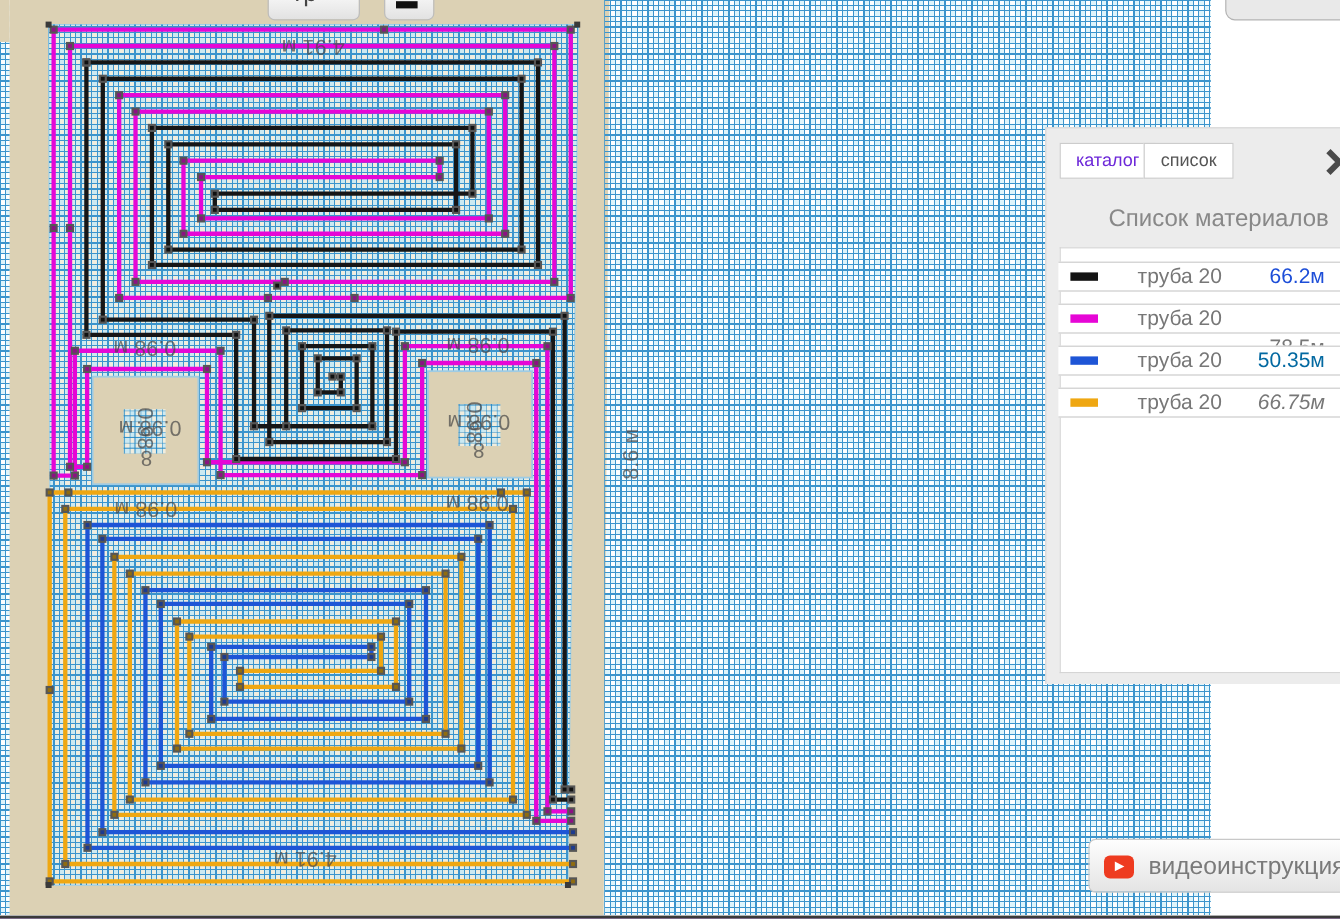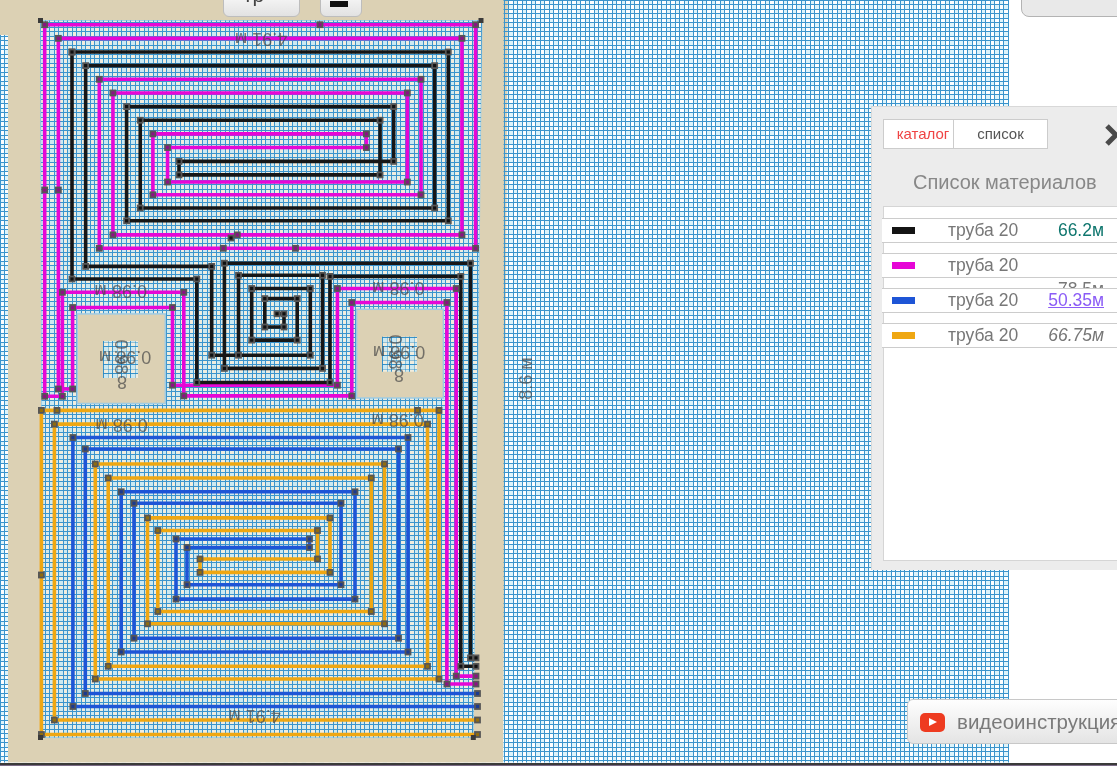--- a/index.html
+++ b/index.html
@@ -370,44 +370,44 @@
 <div class="abs" style="left:1021px;top:-10px;width:110px;height:25px;background:#e9e9e9;border:1px solid #b3b3b3;border-radius:8px;"></div>
 
 <div class="abs" style="left:223px;top:-11px;width:75px;height:26px;background:linear-gradient(#fdfdfd,#e2e2e2);border:1px solid #bdbdbd;border-radius:6px;overflow:hidden;">
   <div class="abs" style="left:19px;top:-8px;width:50px;height:25px;color:#444;font-size:21px;line-height:25px;font-family:'Liberation Sans',sans-serif;">тр</div>
 </div>
 <div class="abs" style="left:320px;top:-11px;width:40px;height:26px;background:linear-gradient(#fdfdfd,#e2e2e2);border:1px solid #bdbdbd;border-radius:6px;overflow:hidden;">
   <div class="abs" style="left:9px;top:11px;width:18px;height:6px;background:#111;"></div>
 </div>
 
 <div class="abs" style="left:871px;top:106px;width:246px;height:464px;background:#ececec;border-top:1px solid #d8d8d8;border-left:1px solid #d8d8d8;box-sizing:border-box;">
-  <div class="abs" style="left:11px;top:12px;width:80px;height:30px;background:#fff;border:1px solid #ccc;box-sizing:border-box;color:#ef4444;font-size:15px;text-align:center;line-height:28px;">каталог</div>
-  <div class="abs" style="left:81px;top:12px;width:95px;height:30px;background:#fff;border:1px solid #ccc;box-sizing:border-box;color:#555;font-size:15px;text-align:center;line-height:28px;">список</div>
+  <div class="abs" style="left:11px;top:12px;width:80px;height:30px;background:#fff;border:1px solid #ccc;box-sizing:border-box;color:#6d28d9;font-size:15px;text-align:center;line-height:28px;">каталог</div>
+  <div class="abs" style="left:81px;top:12px;width:75px;height:30px;background:#fff;border:1px solid #ccc;box-sizing:border-box;color:#555;font-size:15px;text-align:center;line-height:28px;">список</div>
   <svg class="abs" style="left:232px;top:16px" width="16" height="24">
         <path d="M3 3 L12 12 L3 21" stroke="#4a4a4a" stroke-width="5" fill="none"></path>
       </svg>
-  <div class="abs" style="left:0;top:64px;width:246px;text-align:left;color:#888;font-size:20px;padding-left:41px;box-sizing:border-box;">Список материалов</div>
+  <div class="abs" style="left:0;top:64px;width:246px;text-align:center;color:#888;font-size:20px;padding-left:41px;box-sizing:border-box;">Список материалов</div>
   <div class="abs" style="left:11px;top:99px;width:235px;height:355px;background:#fff;border:1px solid #d5d5d5;border-right:none;box-sizing:border-box;">
   </div>
 </div>
 
 <div class="abs" style="left:882px;top:217.5px;width:235px;height:25px;background:#fff;border-top:1px solid #ccc;border-bottom:1px solid #ccc;box-sizing:border-box;">
  <div class="abs" style="left:9.6px;top:8.5px;width:23.3px;height:7px;background:#141414;"></div>
  <div class="abs" style="left:66px;top:1px;color:#777;font-size:17.5px;">труба 20</div>
- <div class="abs" style="right:13px;top:1px;color:#0f766e;font-size:17.5px;">66.2м</div>
+ <div class="abs" style="right:13px;top:1px;color:#1d4ed8;font-size:17.5px;">66.2м</div>
 </div>
 <div class="abs" style="left:882px;top:252.5px;width:235px;height:25px;background:#fff;border-top:1px solid #ccc;border-bottom:1px solid #ccc;box-sizing:border-box;">
  <div class="abs" style="left:9.6px;top:8.5px;width:23.3px;height:7px;background:#e606d6;"></div>
  <div class="abs" style="left:66px;top:1px;color:#777;font-size:17.5px;">труба 20</div>
  <div class="abs" style="right:13px;top:1px;color:#777;font-size:17.5px;margin-top:24px;">78.5м</div>
 </div>
 <div class="abs" style="left:882px;top:287.5px;width:235px;height:25px;background:#fff;border-top:1px solid #ccc;border-bottom:1px solid #ccc;box-sizing:border-box;">
  <div class="abs" style="left:9.6px;top:8.5px;width:23.3px;height:7px;background:#1e55d6;"></div>
  <div class="abs" style="left:66px;top:1px;color:#777;font-size:17.5px;">труба 20</div>
- <div class="abs" style="right:13px;top:1px;color:#8b5cf6;font-size:17.5px;text-decoration:underline;">50.35м</div>
+ <div class="abs" style="right:13px;top:1px;color:#0369a1;font-size:17.5px;">50.35м</div>
 </div>
 <div class="abs" style="left:882px;top:322.5px;width:235px;height:25px;background:#fff;border-top:1px solid #ccc;border-bottom:1px solid #ccc;box-sizing:border-box;">
  <div class="abs" style="left:9.6px;top:8.5px;width:23.3px;height:7px;background:#efa712;"></div>
  <div class="abs" style="left:66px;top:1px;color:#777;font-size:17.5px;">труба 20</div>
  <div class="abs" style="right:13px;top:1px;color:#777;font-size:17.5px;font-style:italic;">66.75м</div>
 </div>
 
 <div class="abs" style="left:907px;top:699px;width:220px;height:45px;background:linear-gradient(#fefefe,#e4e4e4);border:1px solid #c8c8c8;border-radius:6px;box-sizing:border-box;">
   <div class="abs" style="left:12px;top:13px;width:25px;height:19px;background:#ee3b20;border-radius:5px;"></div>
   <div class="abs" style="left:21px;top:18px;width:0;height:0;border-left:8px solid #fff;border-top:4.5px solid transparent;border-bottom:4.5px solid transparent;"></div>

